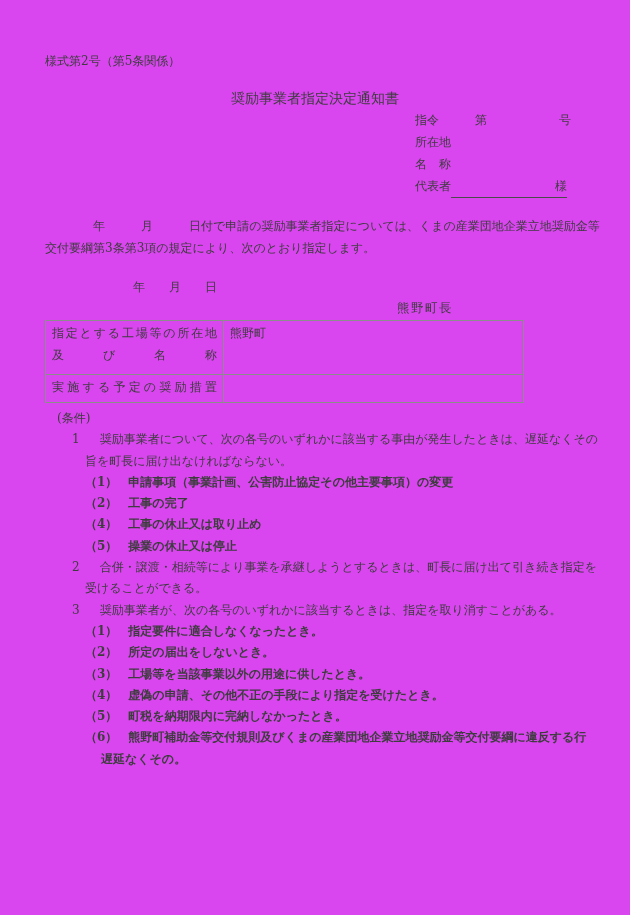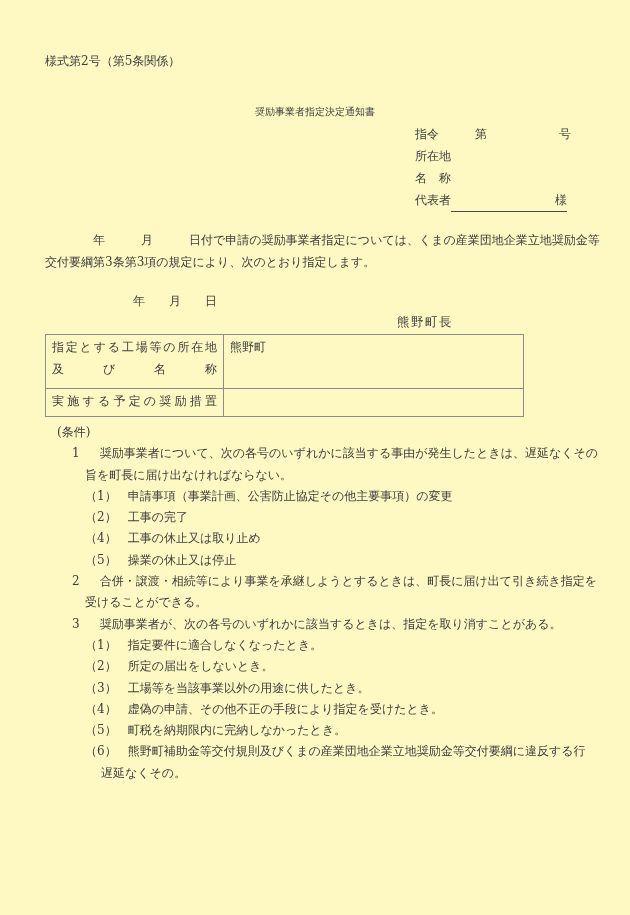--- a/index.html
+++ b/index.html
@@ -1,32 +1,32 @@
 <!DOCTYPE html>
 <html><head>
 <meta charset="utf-8">
 <style>
   html, body { margin: 0; padding: 0; background: #fcfcfc; }
   .page {
     position: relative;
     width: 630px;
     height: 915px;
     margin: 0 auto;
-    background: #fef9c3;
+    background: #d946ef;
     color: #3d3d3d;
     font-family: "DejaVu Serif", "Liberation Serif", serif;
     font-size: 12px;
     line-height: 22px;
     padding: 0 45px;
     box-sizing: border-box;
     overflow: hidden;
   }
   .pre { white-space: pre; }
   .form-number { margin-top: 50px; }
-  .doc-title { margin-top: 29px; text-align: center; font-size: 10px; }
+  .doc-title { margin-top: 15px; text-align: center; font-size: 14px; }
   .addressee { margin-left: 370px; }
   .rep-underline {
     display: inline-flex;
     justify-content: flex-end;
     width: 116px;
     border-bottom: 1px solid #4a4a4a;
   }
   .paragraph { margin-top: 17px; }
   .date-line { margin-top: 17px; padding-left: 88px; }
   .issuer { padding-left: 352px; letter-spacing: 1.5px; font-size: 12.5px; font-family: Liberation Mono, monospace; }
@@ -47,21 +47,21 @@
     text-align: justify;
     text-align-last: justify;
     margin-top: 44px;
   }
   tr.row-1 td { height: 49px; }
   tr.row-2 td { height: 23px; }
   .conds { margin-top: 5px; line-height: 21.3px; }
   .cond-heading { padding-left: 12px; }
   .citem { padding-left: 40px; text-indent: -13px; white-space: pre; }
   .citem .cnum { margin-right: 20px; }
-  .csub { padding-left: 56px; text-indent: -16px; white-space: pre; }
+  .csub { padding-left: 56px; text-indent: -16px; white-space: pre; font-weight: bold; }
   .csub .cnum { margin-right: 11px; }
 </style>
 </head>
 <body>
 
 <div class="page">
   <div class="form-number pre">様式第2号（第5条関係）</div>
   <div class="doc-title">奨励事業者指定決定通知書</div>
 
   <div class="addressee">

